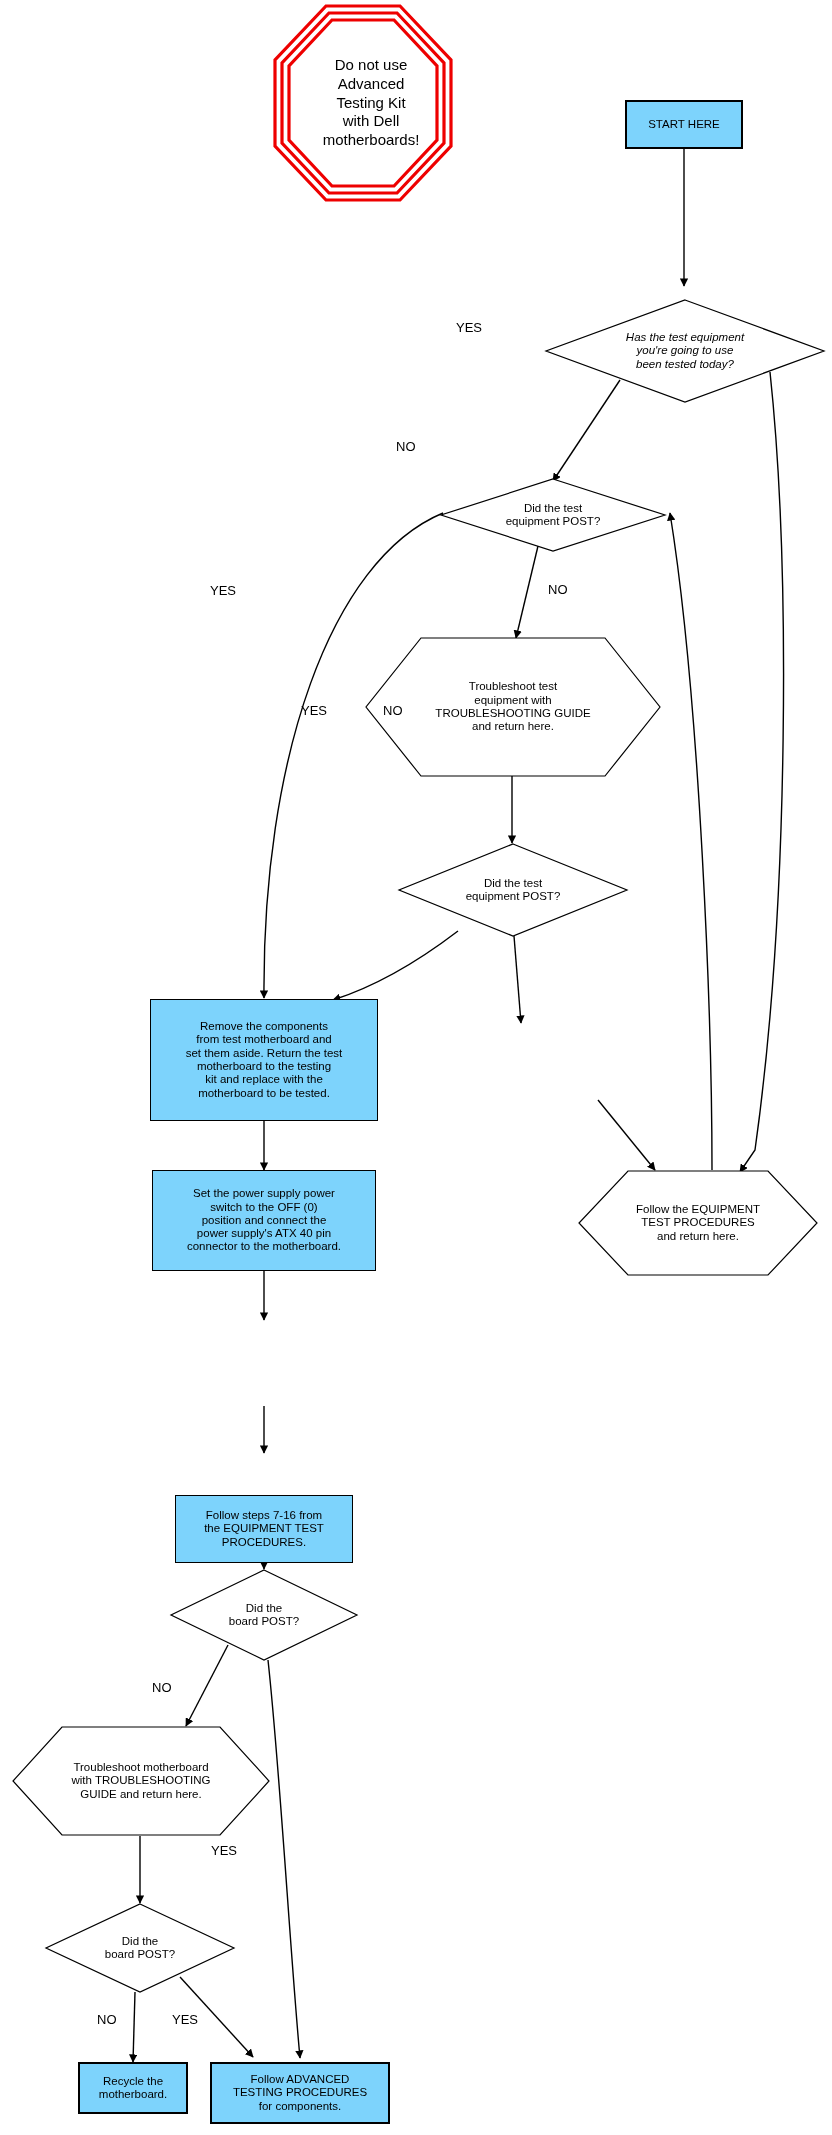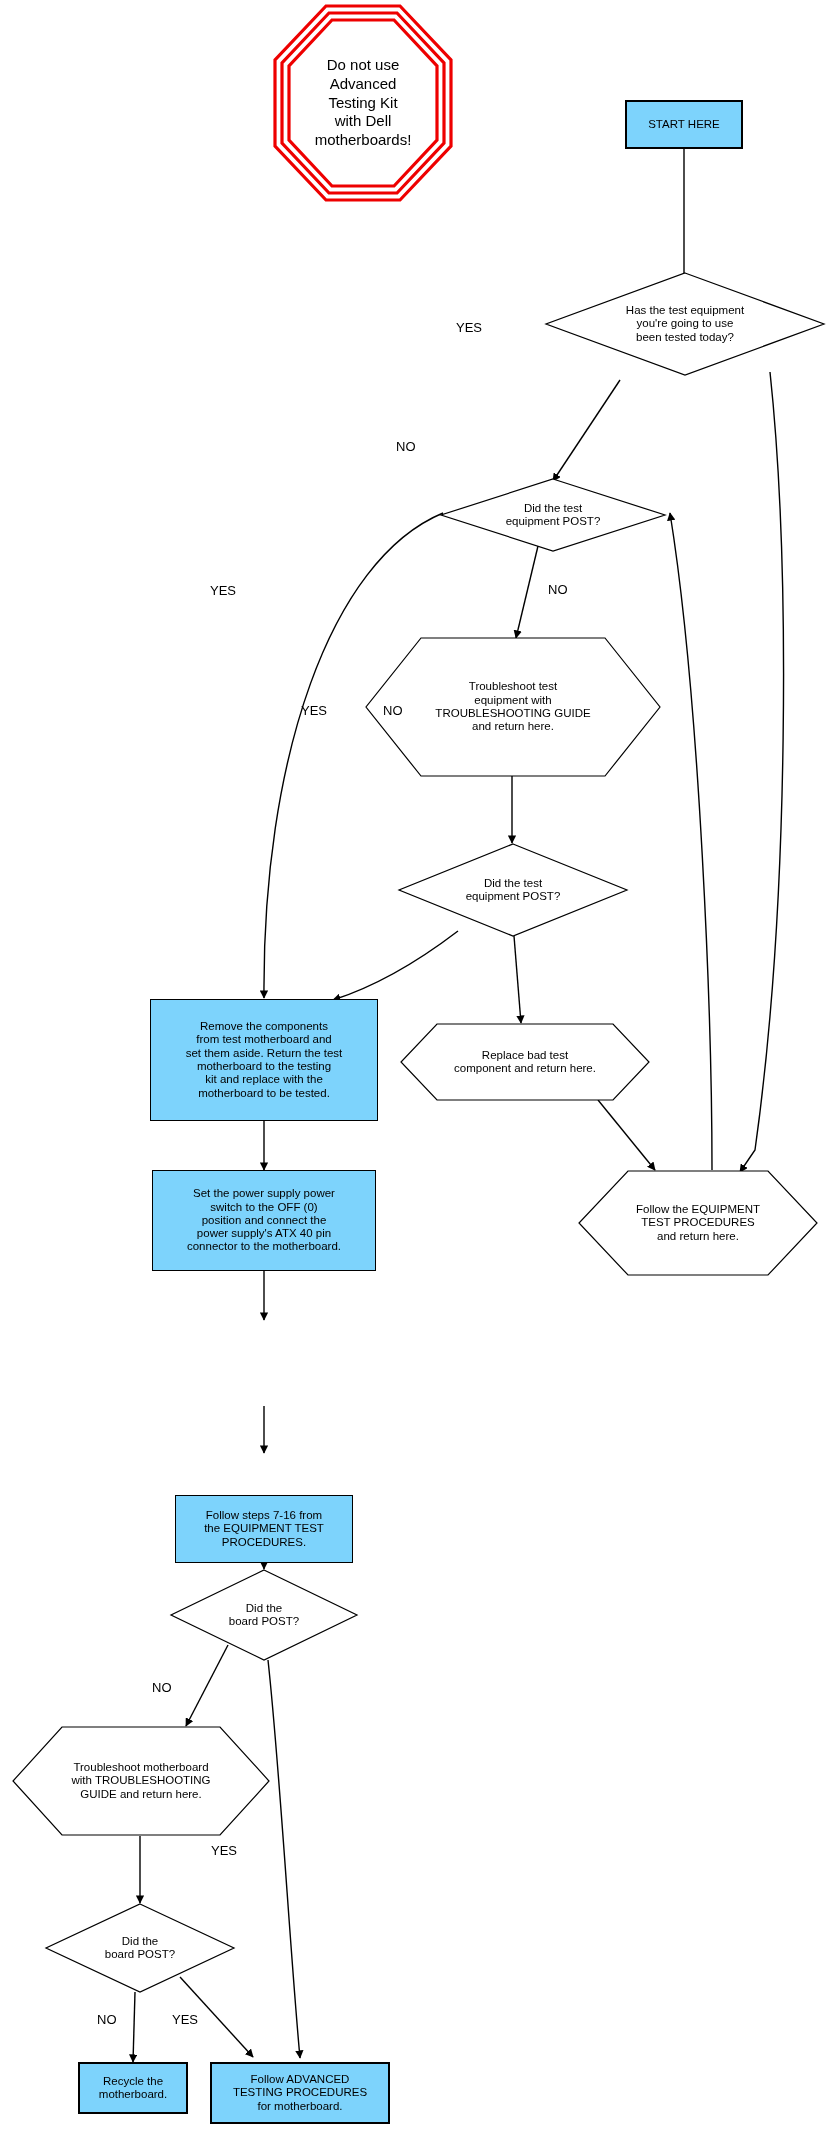--- a/index.html
+++ b/index.html
@@ -73,20 +73,21 @@
     z-index: 4;
   }
   
   #warning-sign {
     position: absolute;
     z-index: 5;
     font-size: 15px;
     line-height: 1.26;
     text-align: center;
     color: #000;
+    padding-left: 16px;
   }
   #warning-sign .sign-text {
     position: absolute;
     left: 0;
     top: 0;
     width: 100%;
     height: 100%;
     display: flex;
     align-items: center;
     justify-content: center;
@@ -162,21 +163,21 @@
 Advanced
 Testing Kit
 with Dell
 motherboards!</div>
   </div>
 
   <div class="node box" style="left:625px; top:100px; width:118px; height:49px; border-width:2px;">
     <span class="txt">START HERE</span>
   </div>
 
-  <div class="node diamond" style="left:545px; top:272px; width:280px; height:104px;">
+  <div class="node diamond" style="left:545px; top:299px; width:280px; height:104px;font-style:italic;">
     <svg class="shape-svg" width="280" height="104" viewBox="0 0 280 104">
       <polygon points="140,1 279,52 140,103 1,52" fill="#fff" stroke="#000" stroke-width="1.2"></polygon>
     </svg>
     <span class="txt">Has the test equipment
 you're going to use
 been tested today?</span>
   </div>
 
   <div class="node diamond" style="left:440px; top:478px; width:226px; height:74px;">
     <svg class="shape-svg" width="226" height="74" viewBox="0 0 226 74">
@@ -197,27 +198,20 @@
   </div>
 
   <div class="node diamond" style="left:398px; top:843px; width:230px; height:94px;">
     <svg class="shape-svg" width="230" height="94" viewBox="0 0 230 94">
       <polygon points="115,1 229,47 115,93 1,47" fill="#fff" stroke="#000" stroke-width="1.2"></polygon>
     </svg>
     <span class="txt">Did the test
 equipment POST?</span>
   </div>
 
-  <div class="node hexagon" style="left:400px; top:1023px; width:250px; height:78px;">
-    <svg class="shape-svg" width="250" height="78" viewBox="0 0 250 78">
-      <polygon points="37,1 213,1 249,39 213,77 37,77 1,39" fill="#fff" stroke="#000" stroke-width="1.2"></polygon>
-    </svg>
-    <span class="txt">Replace bad test
-component and return here.</span>
-  </div>
 
   <div class="node box" style="left:150px; top:999px; width:228px; height:122px;">
     <span class="txt">Remove the components
 from test motherboard and
 set them aside. Return the test
 motherboard to the testing
 kit and replace with the
 motherboard to be tested.</span>
   </div>
 
@@ -271,21 +265,21 @@
   </div>
 
   <div class="node box box-thick" style="left:78px; top:2062px; width:110px; height:52px;">
     <span class="txt">Recycle the
 motherboard.</span>
   </div>
 
   <div class="node box box-thick" style="left:210px; top:2062px; width:180px; height:62px;">
     <span class="txt">Follow ADVANCED
 TESTING PROCEDURES
-for motherboard.</span>
+for components.</span>
   </div>
 
   <div class="label" style="left:456px; top:320px;">YES</div>
   <div class="label" style="left:548px; top:582px;">NO</div>
   <div class="label" style="left:396px; top:439px;">NO</div>
   <div class="label" style="left:210px; top:583px;">YES</div>
   <div class="label" style="left:301px; top:703px;">YES</div>
   <div class="label" style="left:383px; top:703px;">NO</div>
   <div class="label" style="left: 152px; top: 1680px;">NO</div>
   <div class="label" style="left: 211px; top: 1843px;">YES</div>

